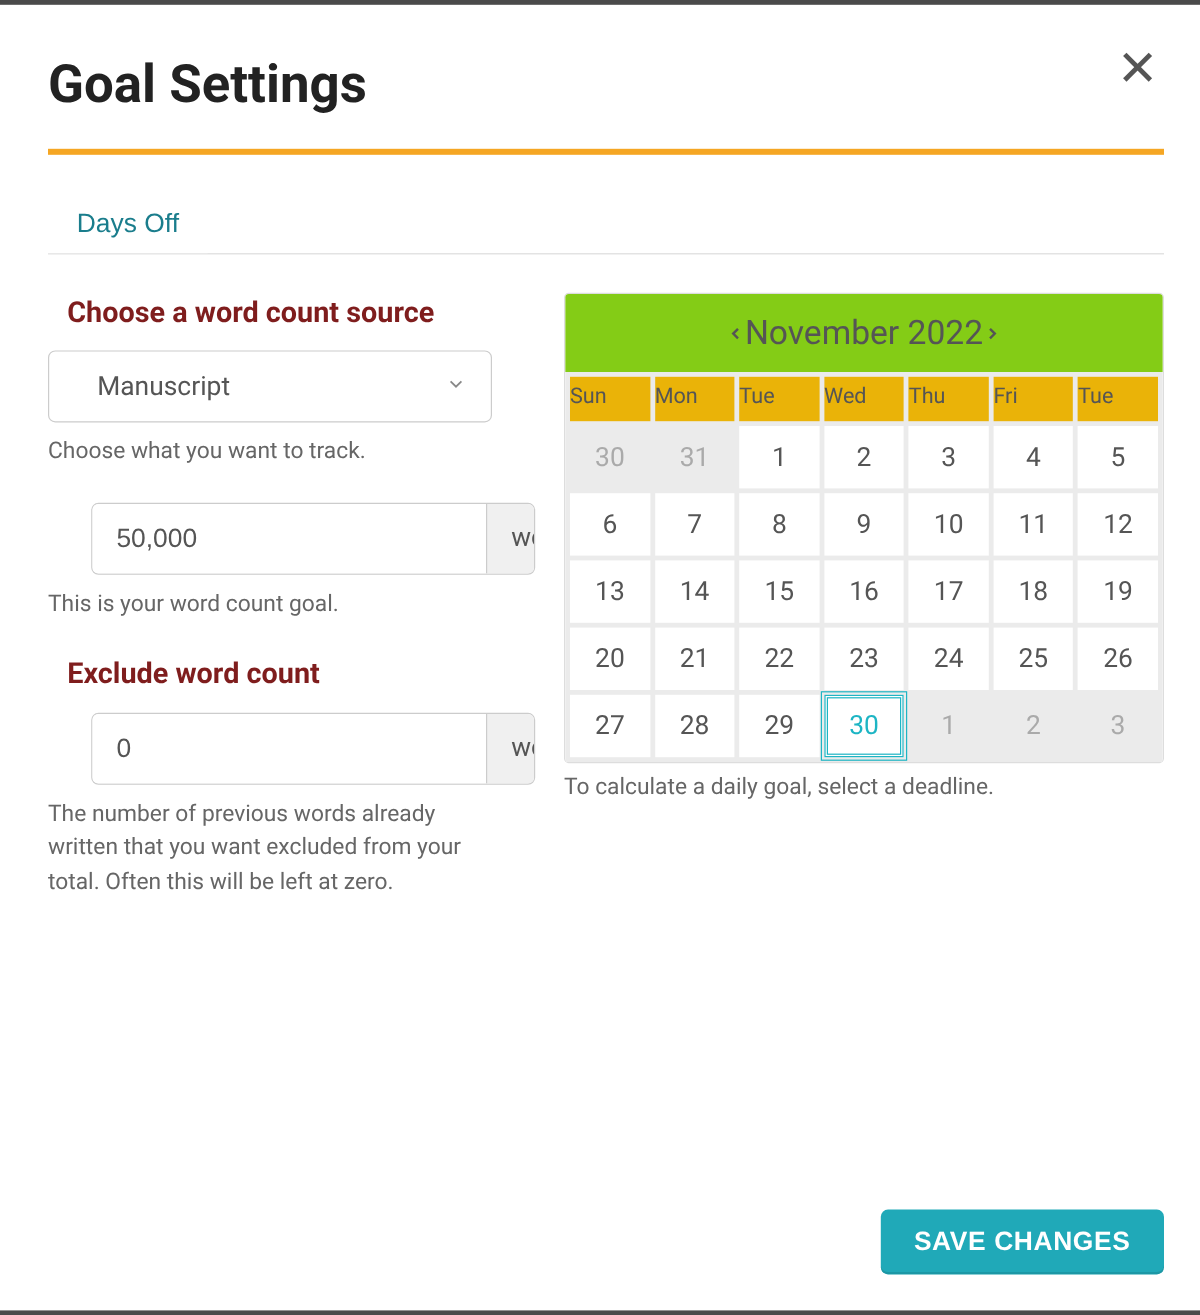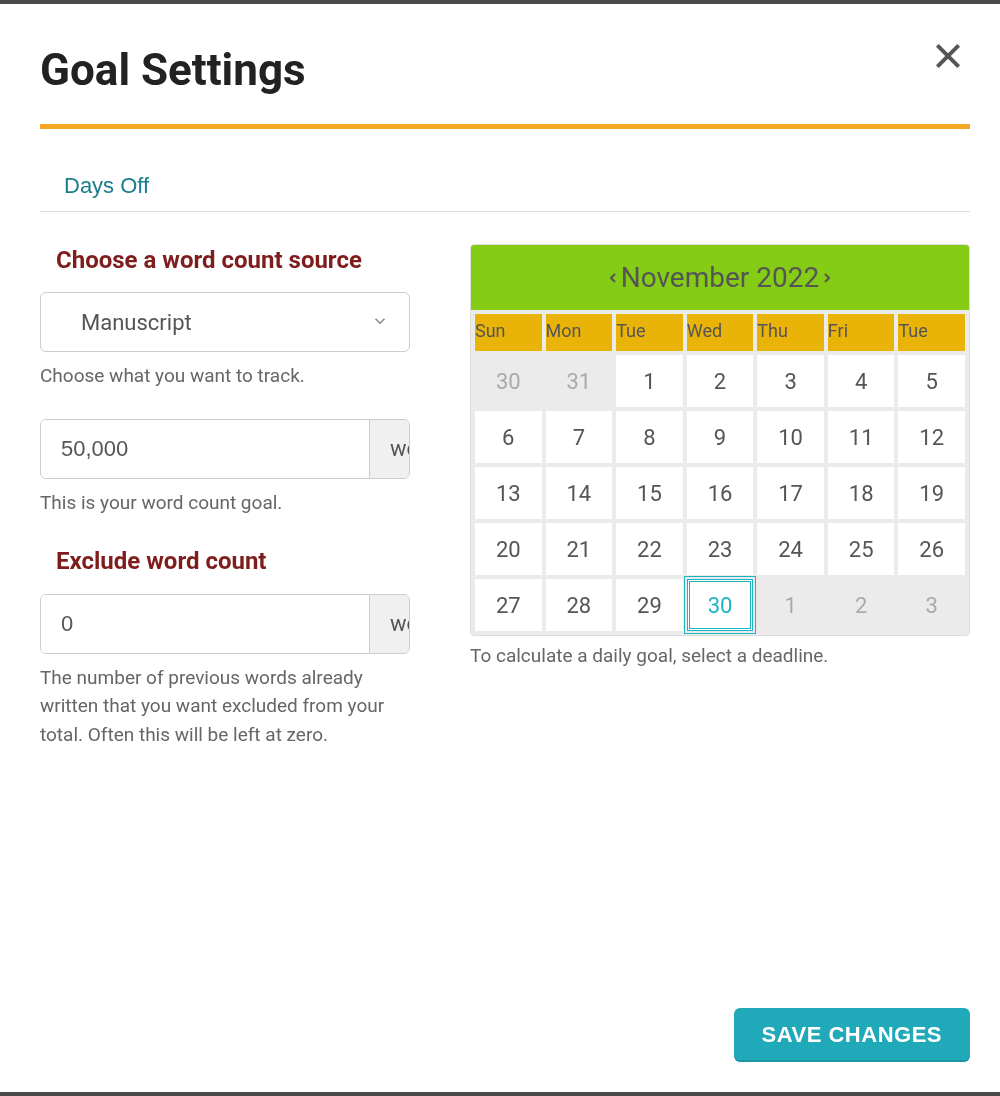--- a/index.html
+++ b/index.html
@@ -94,20 +94,21 @@
     color: #555;
   }
   .select-chevron svg { width: 18px; height: 18px; stroke: #888; stroke-width: 2; fill: none; }
   .input-addon {
     display: flex;
     width: 100%;
     height: 60px;
     border: 1px solid #ccc;
     border-radius: 6px;
     overflow: hidden;
+    margin-left: 36px;
   }
   .input-addon input {
     flex: 1;
     border: none;
     padding: 0 20px;
     font-size: 22px;
     color: #555;
     outline: none;
   }
   .input-addon .addon {

